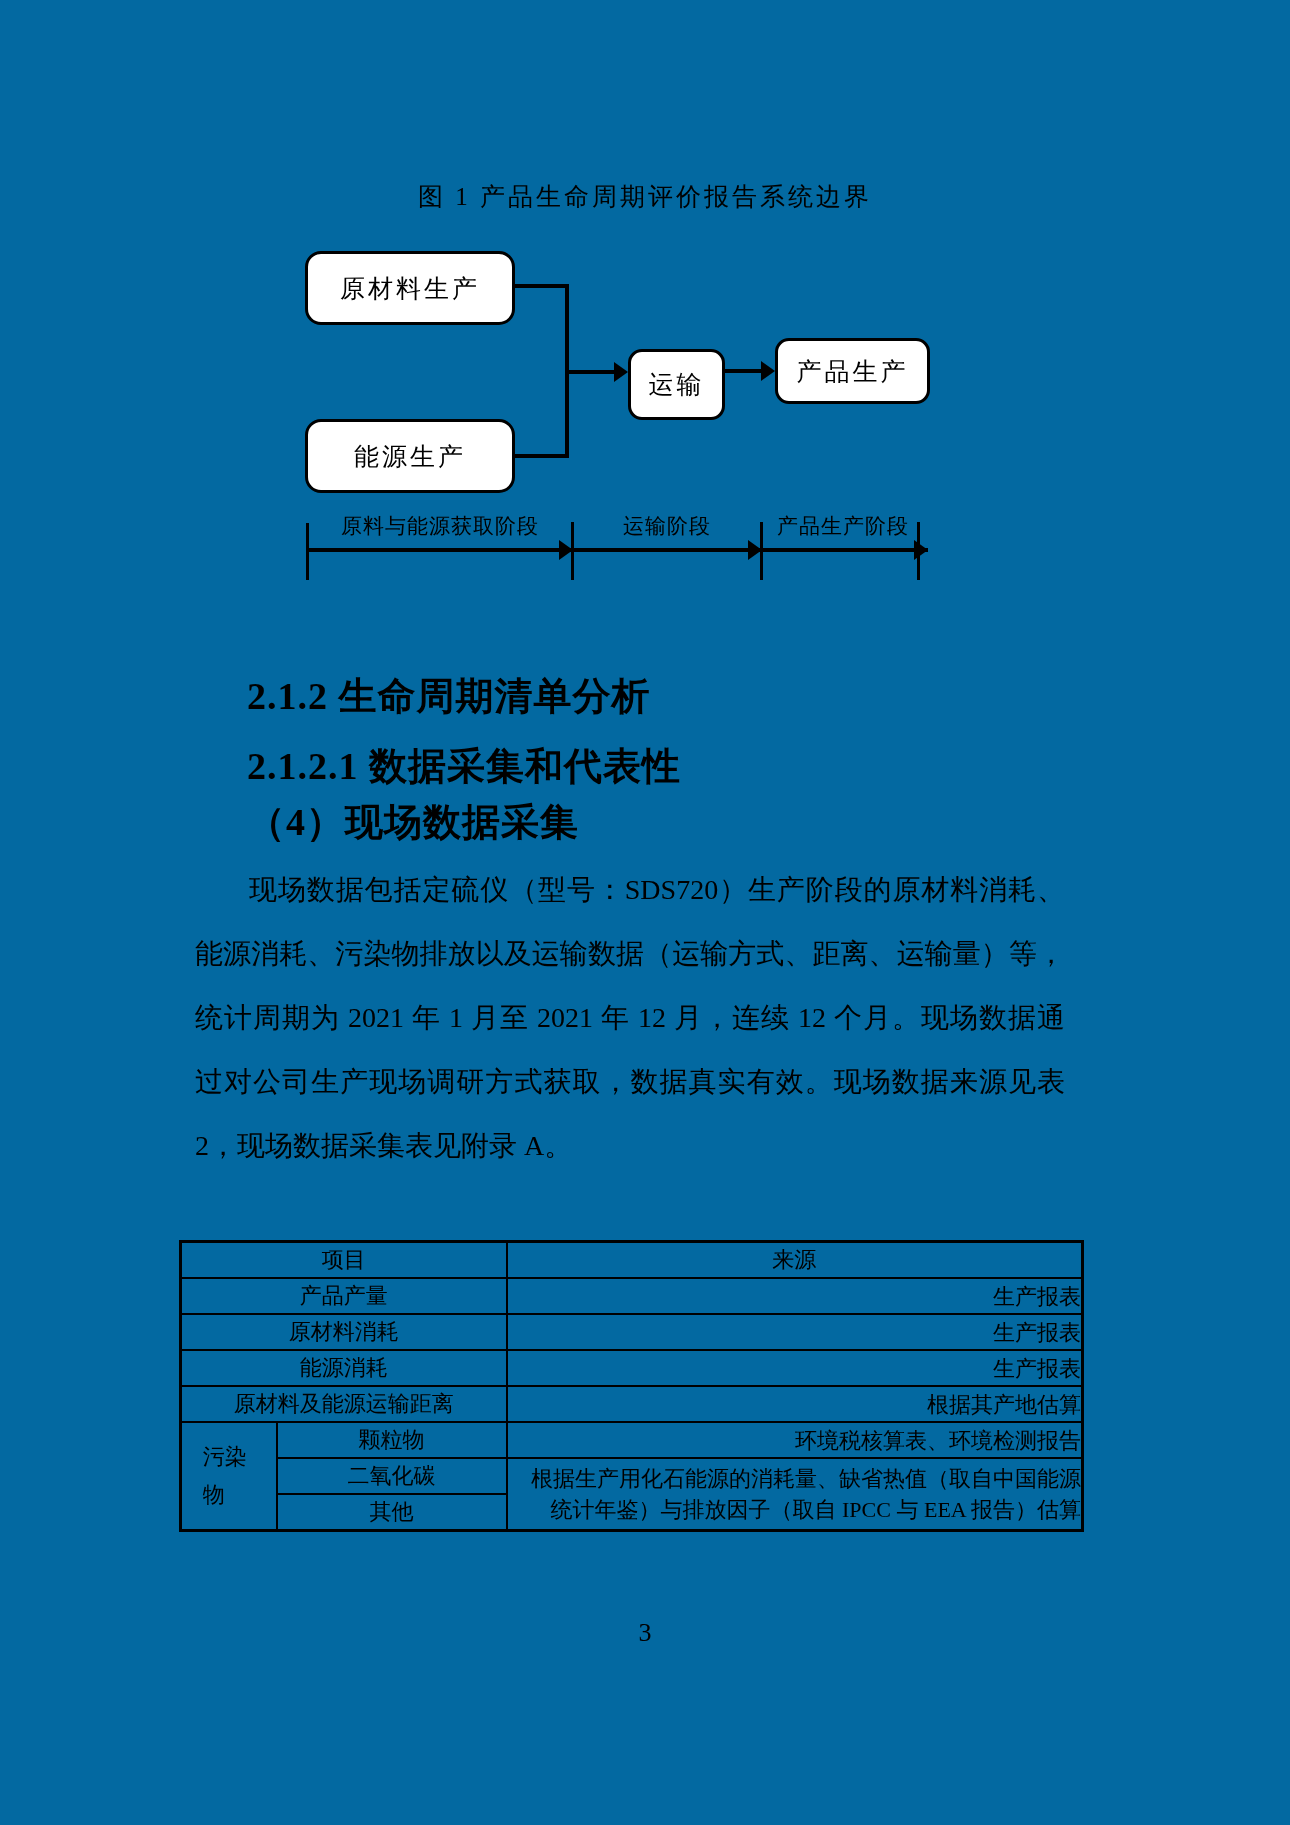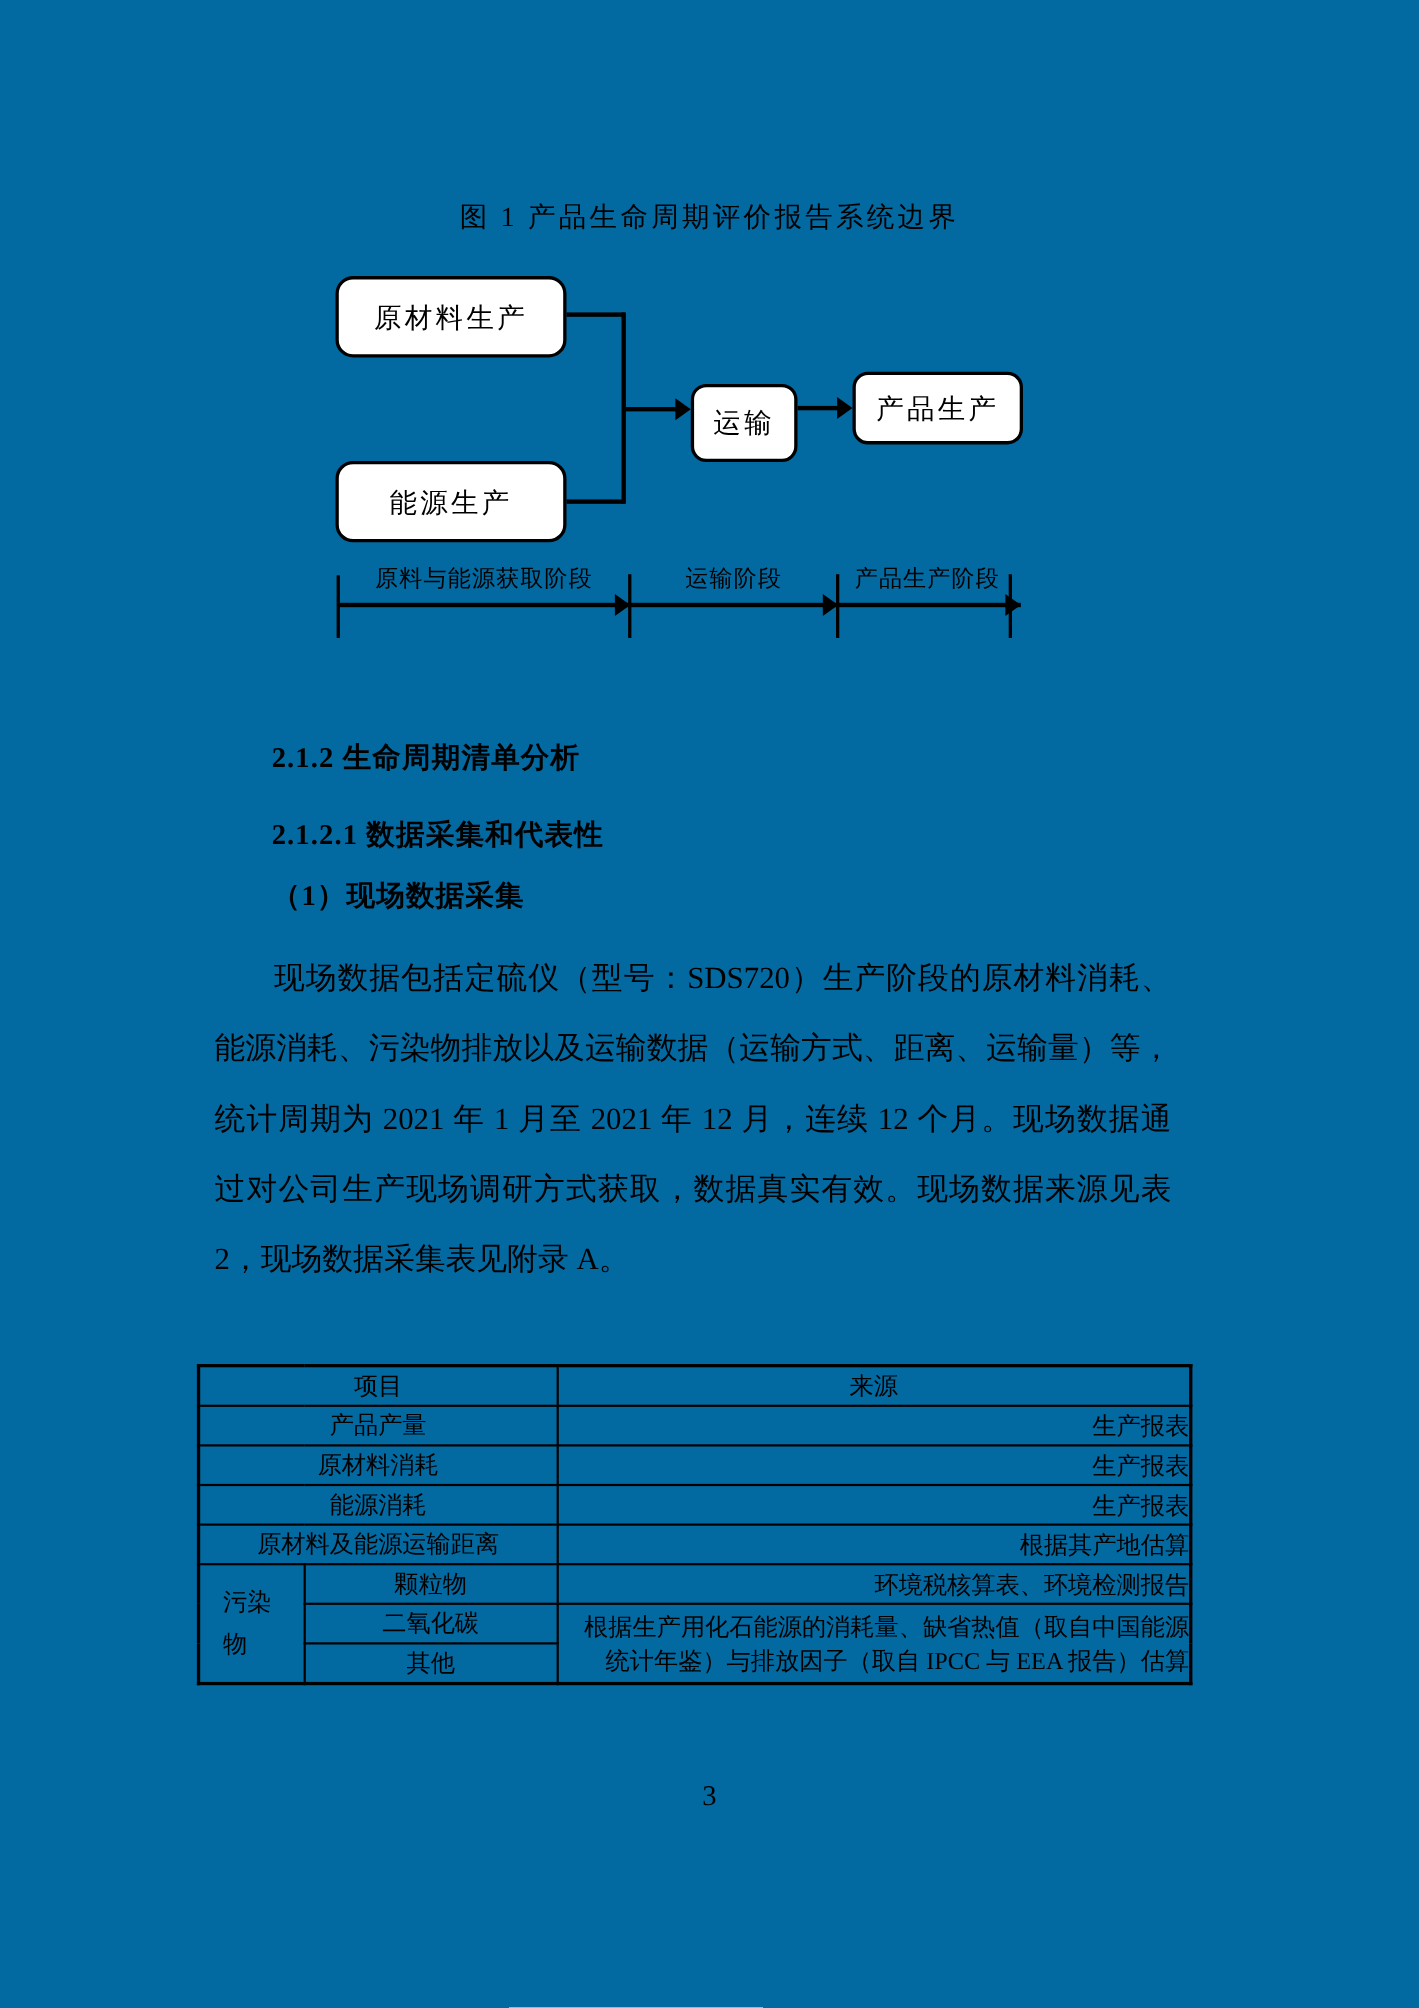--- a/index.html
+++ b/index.html
@@ -27,21 +27,21 @@
   .ah{
     position:absolute;width:0;height:0;
     border-top:10px solid transparent;border-bottom:10px solid transparent;
     border-left:14px solid #000;
   }
   .phase-label{
     position:absolute;top:272px;font-size:21px;letter-spacing:1px;
     text-align:center;white-space:nowrap;
   }
   
-  .hding{position:absolute;left:247px;font-size:26px;font-weight:bold;letter-spacing:1px;white-space:nowrap;}
+  .hding{position:absolute;left:247px;font-size:38px;font-weight:bold;letter-spacing:1px;white-space:nowrap;}
   
   .para{position:absolute;left:195px;top:858px;width:870px;font-size:28px;}
   .pline{line-height:64px;text-align:justify;text-align-last:justify;white-space:nowrap;}
   .pline.first{padding-left:54px;}
   .pline.last{text-align:left;text-align-last:left;}
   
   .tbl-caption{
     position:absolute;left:0;top:1194px;width:1290px;text-align:center;
     font-size:24px;letter-spacing:2px;
   }
@@ -97,21 +97,21 @@
     <div class="ah" style="left:458px;top:300px;"></div>
     <div class="ah" style="left:624px;top:300px;"></div>
 
     <div class="phase-label" style="left:5px;width:290px;">原料与能源获取阶段</div>
     <div class="phase-label" style="left:277px;width:200px;">运输阶段</div>
     <div class="phase-label" style="left:453px;width:200px;">产品生产阶段</div>
   </div>
 
   <div class="hding" style="top:671px;">2.1.2 生命周期清单分析</div>
   <div class="hding" style="top:741px;">2.1.2.1 数据采集和代表性</div>
-  <div class="hding" style="top:797px;">（1）现场数据采集</div>
+  <div class="hding" style="top:797px;">（4）现场数据采集</div>
 
   <div class="para">
     <div class="pline first">现场数据包括定硫仪（型号：SDS720）生产阶段的原材料消耗、</div>
     <div class="pline">能源消耗、污染物排放以及运输数据（运输方式、距离、运输量）等，</div>
     <div class="pline">统计周期为 2021 年 1 月至 2021 年 12 月，连续 12 个月。现场数据通</div>
     <div class="pline">过对公司生产现场调研方式获取，数据真实有效。现场数据来源见表</div>
     <div class="pline last">2，现场数据采集表见附录 A。</div>
   </div>
 
 

